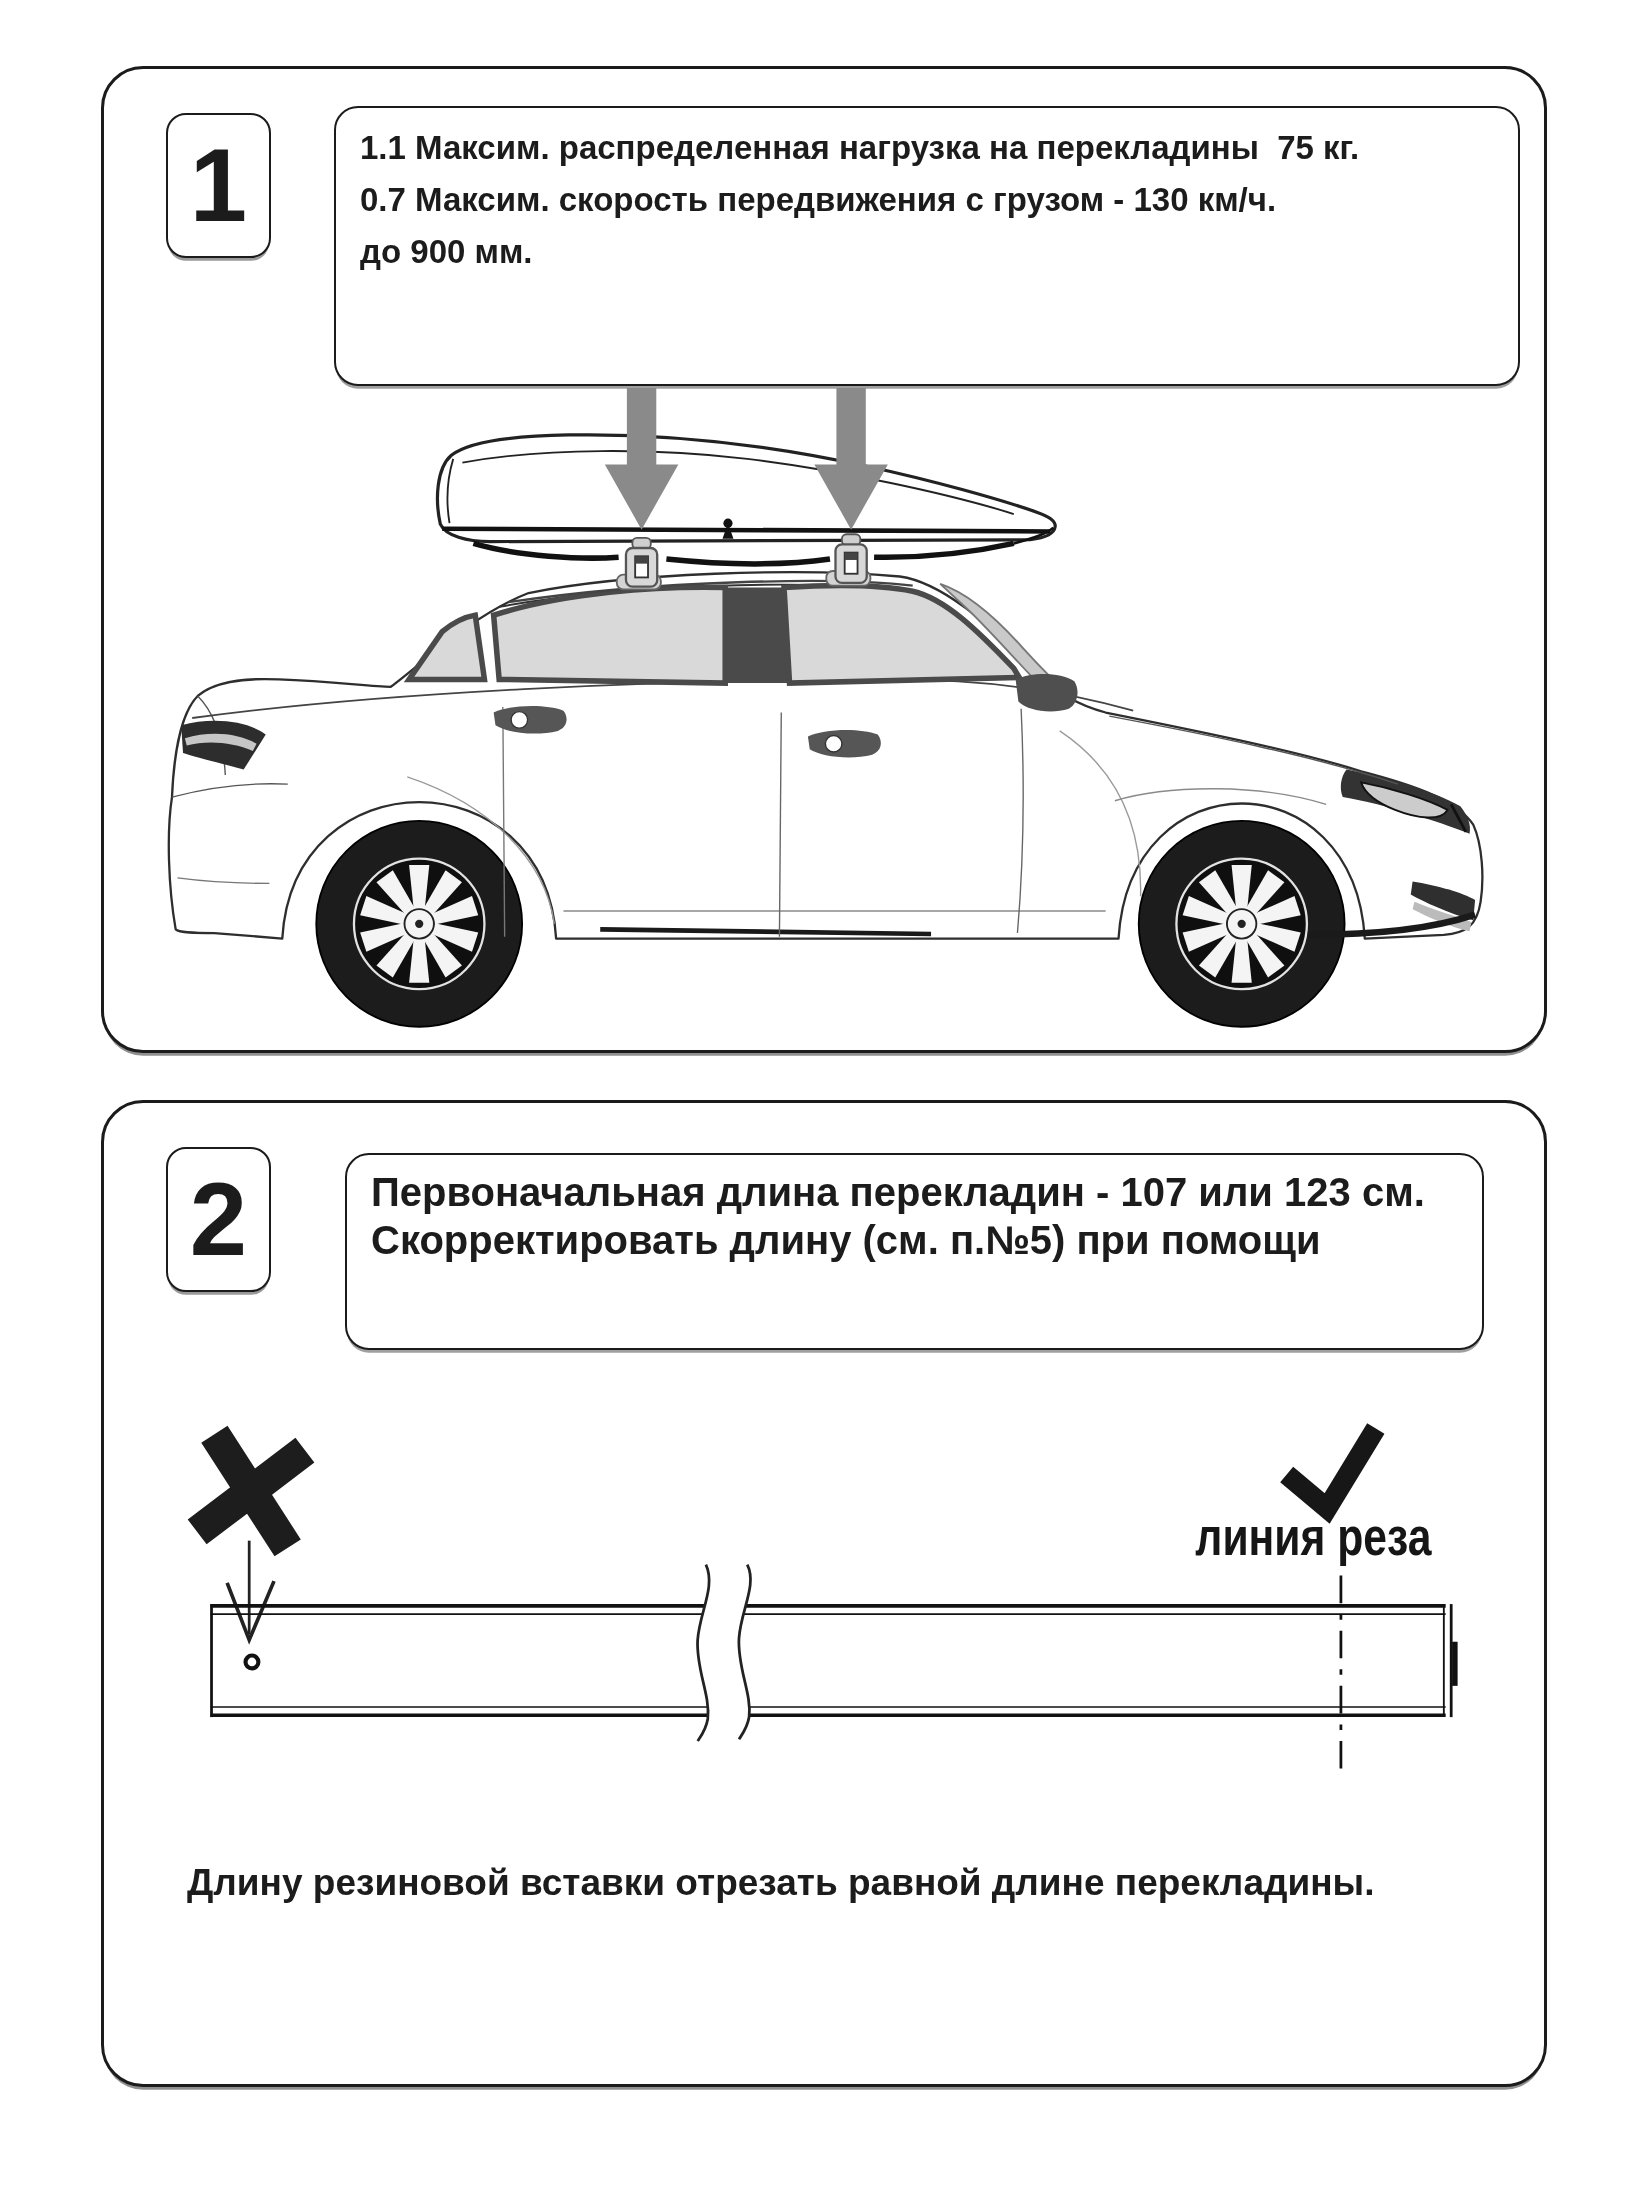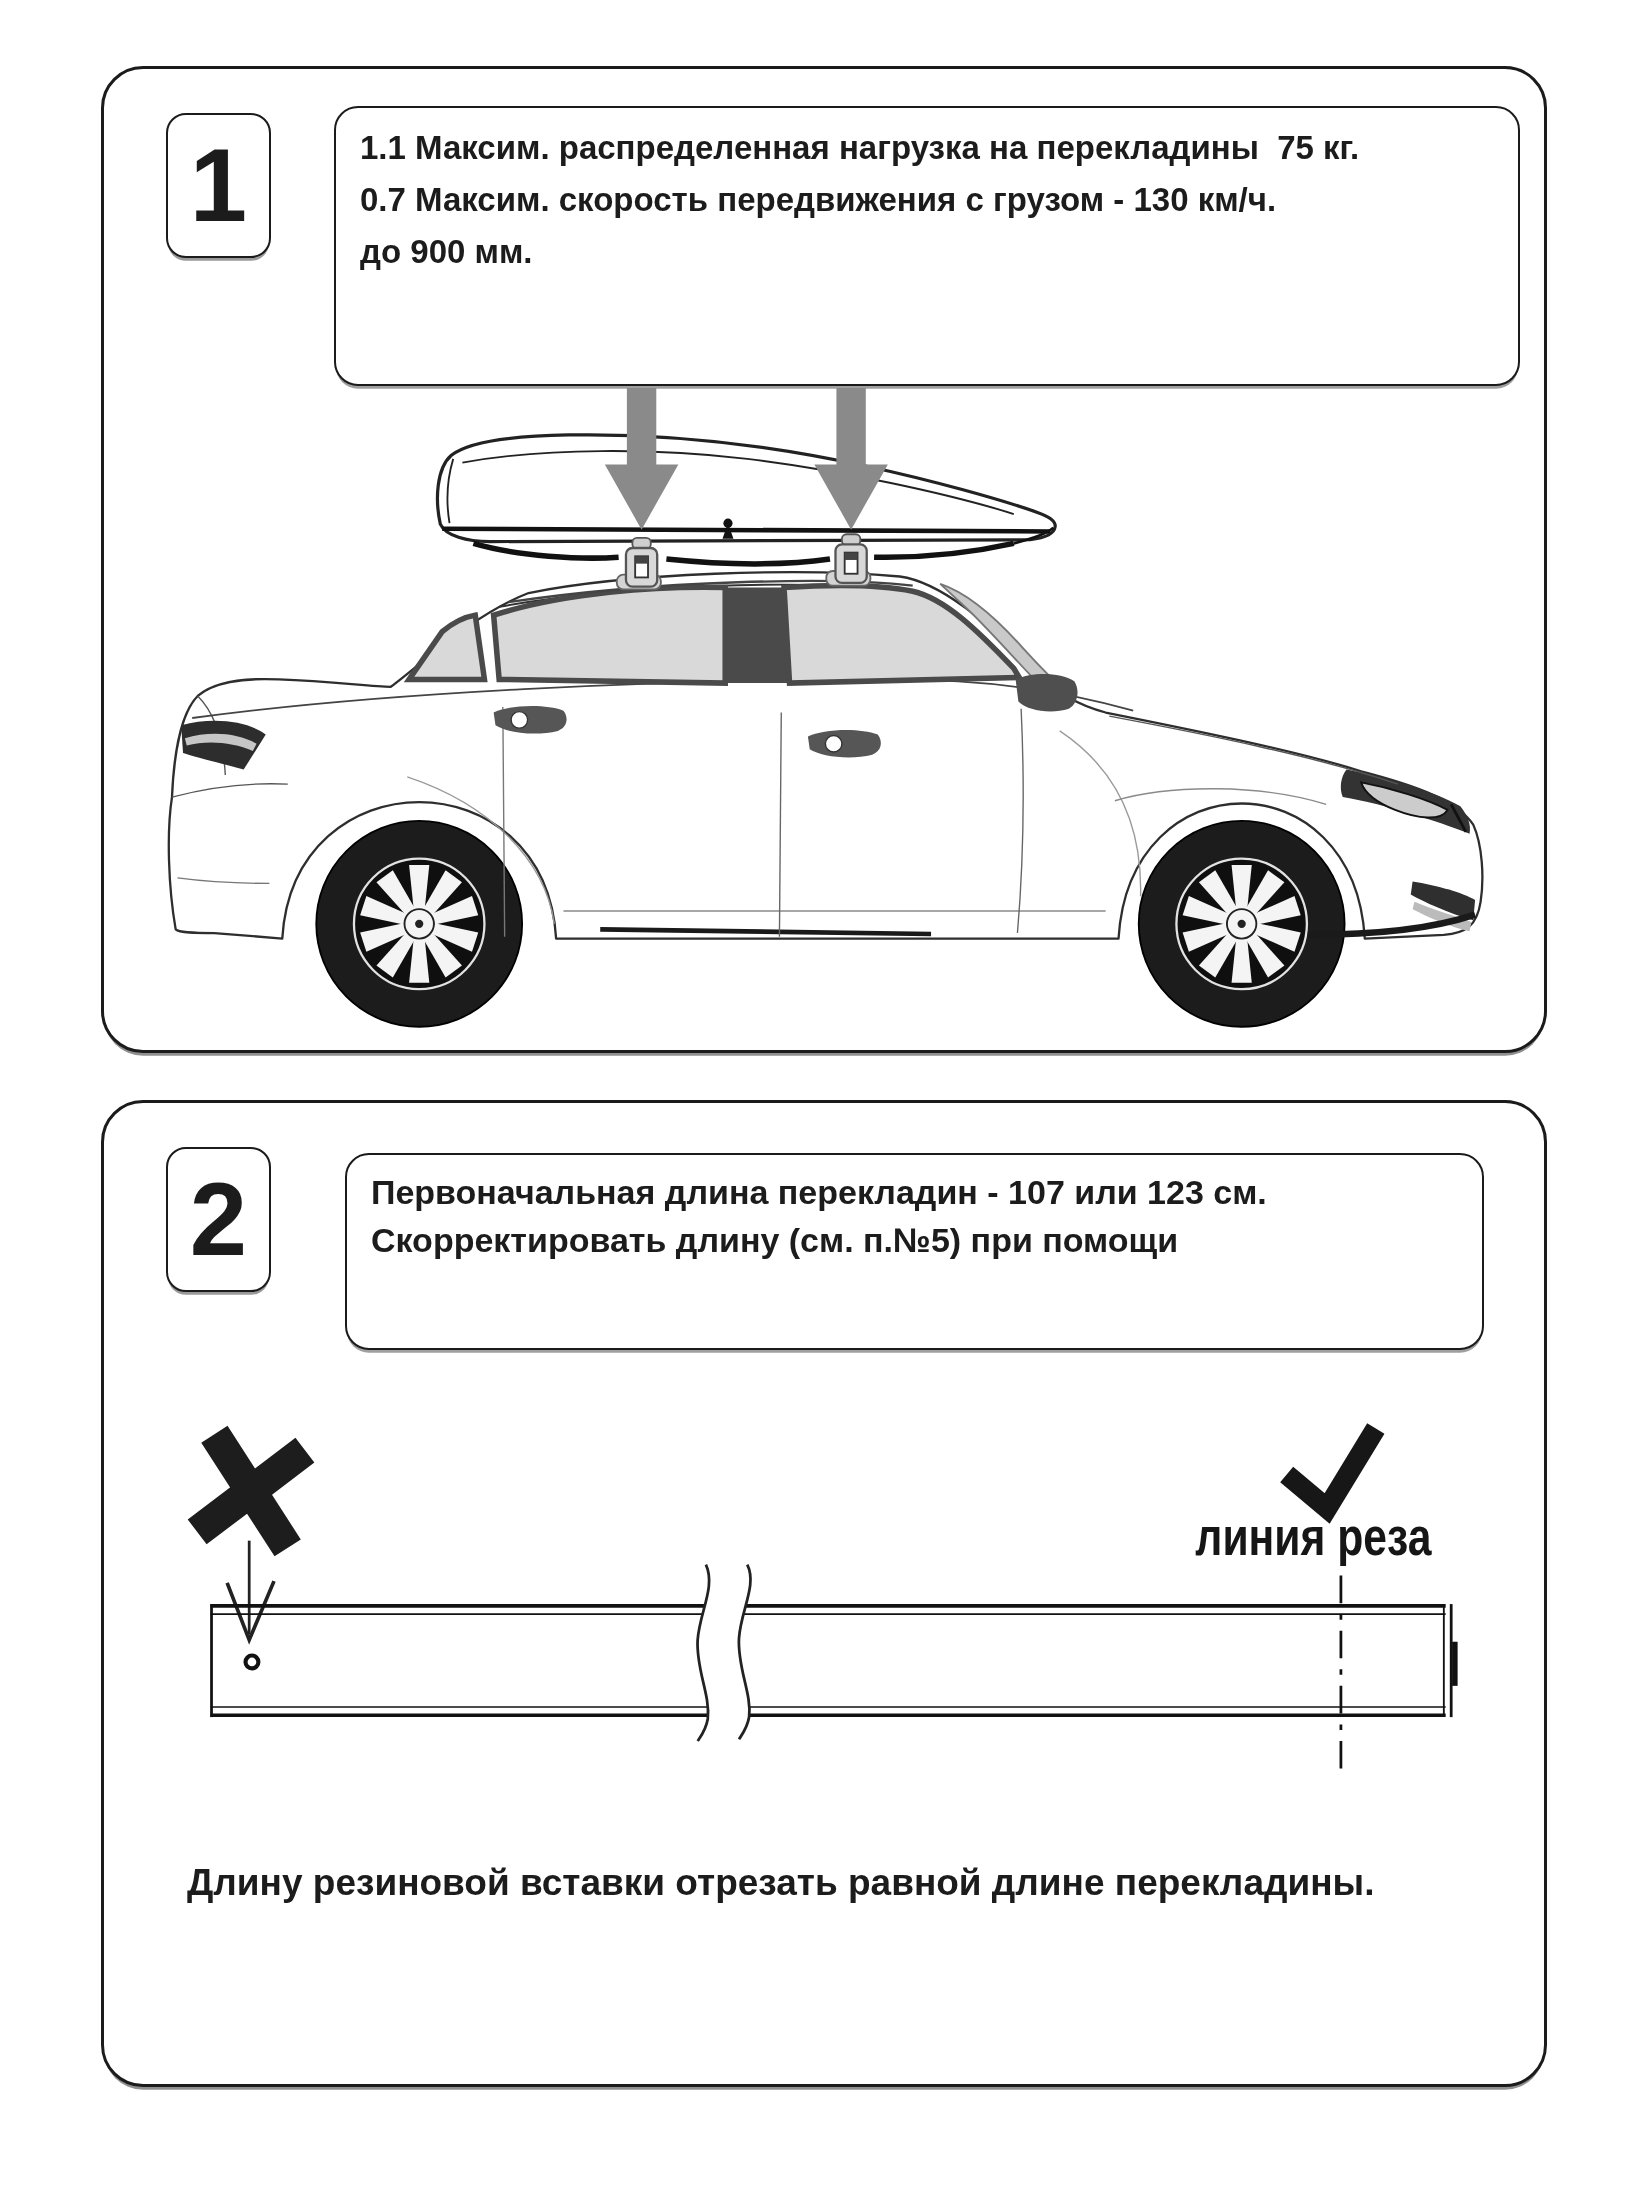--- a/index.html
+++ b/index.html
@@ -12,21 +12,21 @@
   .panel2{top:1100px;}
   .badge{position:absolute;left:62px;top:44px;width:105px;height:145px;background:#fff;
          border:2.8px solid #1b1b1b;border-radius:20px;box-sizing:border-box;
          box-shadow:0 4.6px 0 -1.8px #999;display:flex;align-items:center;justify-content:center;}
   .badge-num{font-size:103px;font-weight:bold;line-height:1;}
   .tbox{position:absolute;background:#fff;border:2.8px solid #1b1b1b;border-radius:24px;
         box-sizing:border-box;box-shadow:0 4.6px 0 -1.8px #9f9f9f;}
   .tbox1{left:230px;top:37px;width:1186px;height:280px;padding:13.8px 24px;}
   .tbox2{left:241px;top:50px;width:1139px;height:197px;padding:13px 24px;}
   .tline1{font-size:33px;font-weight:bold;line-height:52px;white-space:pre;}
-  .tline2{font-size:34px;font-weight:bold;line-height:48px;white-space:pre;}
+  .tline2{font-size:40px;font-weight:bold;line-height:48px;white-space:pre;}
   .scene{position:absolute;left:0;top:0;width:100%;height:100%;}
   .note{position:absolute;left:83px;top:759px;width:1304px;font-size:37px;font-weight:bold;}
 </style>
 </head>
 <body>
 
 <div class="page">
 
   <div class="panel panel1">
     <div class="badge">

